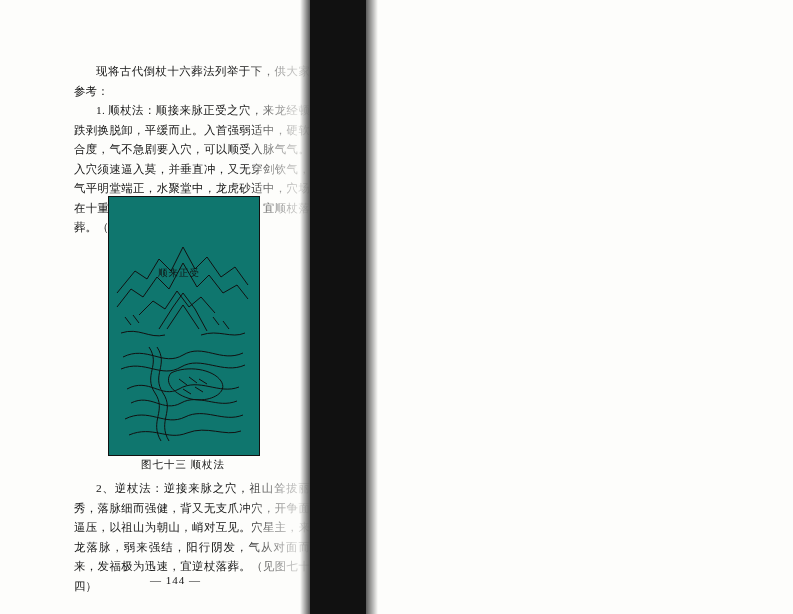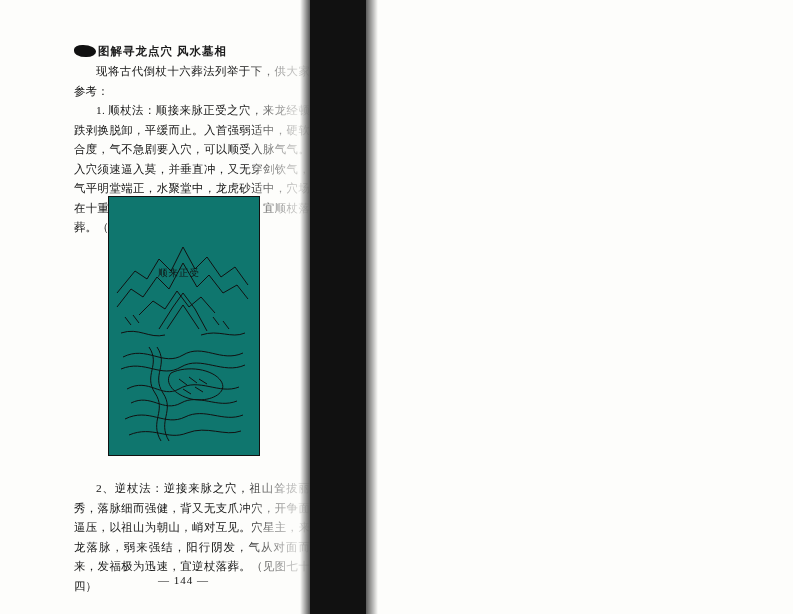--- a/index.html
+++ b/index.html
@@ -119,34 +119,31 @@
     white-space: nowrap;
   }
 
   .pagenum {
     position: absolute;
     bottom: 28px;
     font-size: 11px;
     letter-spacing: 1px;
     color: #141414;
   }
-  .pn-left { left: 158px; }
+  .pn-left { left: 150px; }
 
   svg { display: block; }
 </style>
 </head>
 <body>
 
 <div class="scan">
 
   <div class="page page-left">
 
-    <div class="head head-left">
-      <span class="blot"></span><span>图解寻龙点穴  风水墓相</span>
-    </div>
 
     <div class="body-text lt-1 fade-right">
       <span class="indent">现将古代倒杖十六葬法列举于下，供大家参考：</span>
       <span class="indent">1. 顺杖法：顺接来脉正受之穴，来龙经顿跌剥换脱卸，平缓而止。入首强弱适中，硬软合度，气不急剧要入穴，可以顺受入脉气气。入穴须速逼入莫，并垂直冲，又无穿剑钦气，气平明堂端正，水聚堂中，龙虎砂适中，穴场在十重中央，垣表不斜，如此正穴，宜顺杖落葬。（见图七十三）</span>
     </div>
 
     <div class="fig fig-left">
       <svg width="147" height="255" viewBox="0 0 147 255">
         <g fill="none" stroke="#111" stroke-width="1">
 
@@ -172,20 +169,21 @@
 
           <path d="M62 176 C78 168 104 172 112 184 C120 196 100 206 82 202 C66 198 54 186 62 176 Z"></path>
 
           <path d="M70 182 l8 6 M80 180 l8 6 M90 182 l8 5 M74 192 l8 5 M86 190 l8 5"></path>
           <path d="M16 120 l6 8 M24 118 l6 8 M104 120 l6 8 M114 124 l6 8"></path>
         </g>
       </svg>
       <div class="fig-inner-text" style="left:49px; top:70px;">顺来正受</div>
     </div>
 
+    <div class="fig-caption cap-left">图七十三  顺杖法</div>
 
     <div class="body-text lt-2 fade-right">
       <span class="indent">2、逆杖法：逆接来脉之穴，祖山耸拔丽秀，落脉细而强健，背又无支爪冲穴，开争面逼压，以祖山为朝山，峭对互见。穴星主，来龙落脉，弱来强结，阳行阴发，气从对面而来，发福极为迅速，宜逆杖落葬。（见图七十四）</span>
     </div>
 
     <div class="pagenum pn-left">— 144 —</div>
   </div>
 
   <div class="gutter"></div>
 

